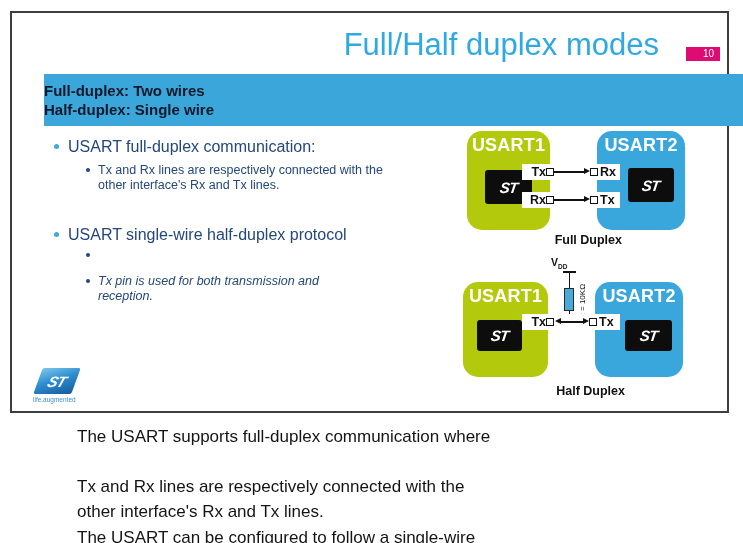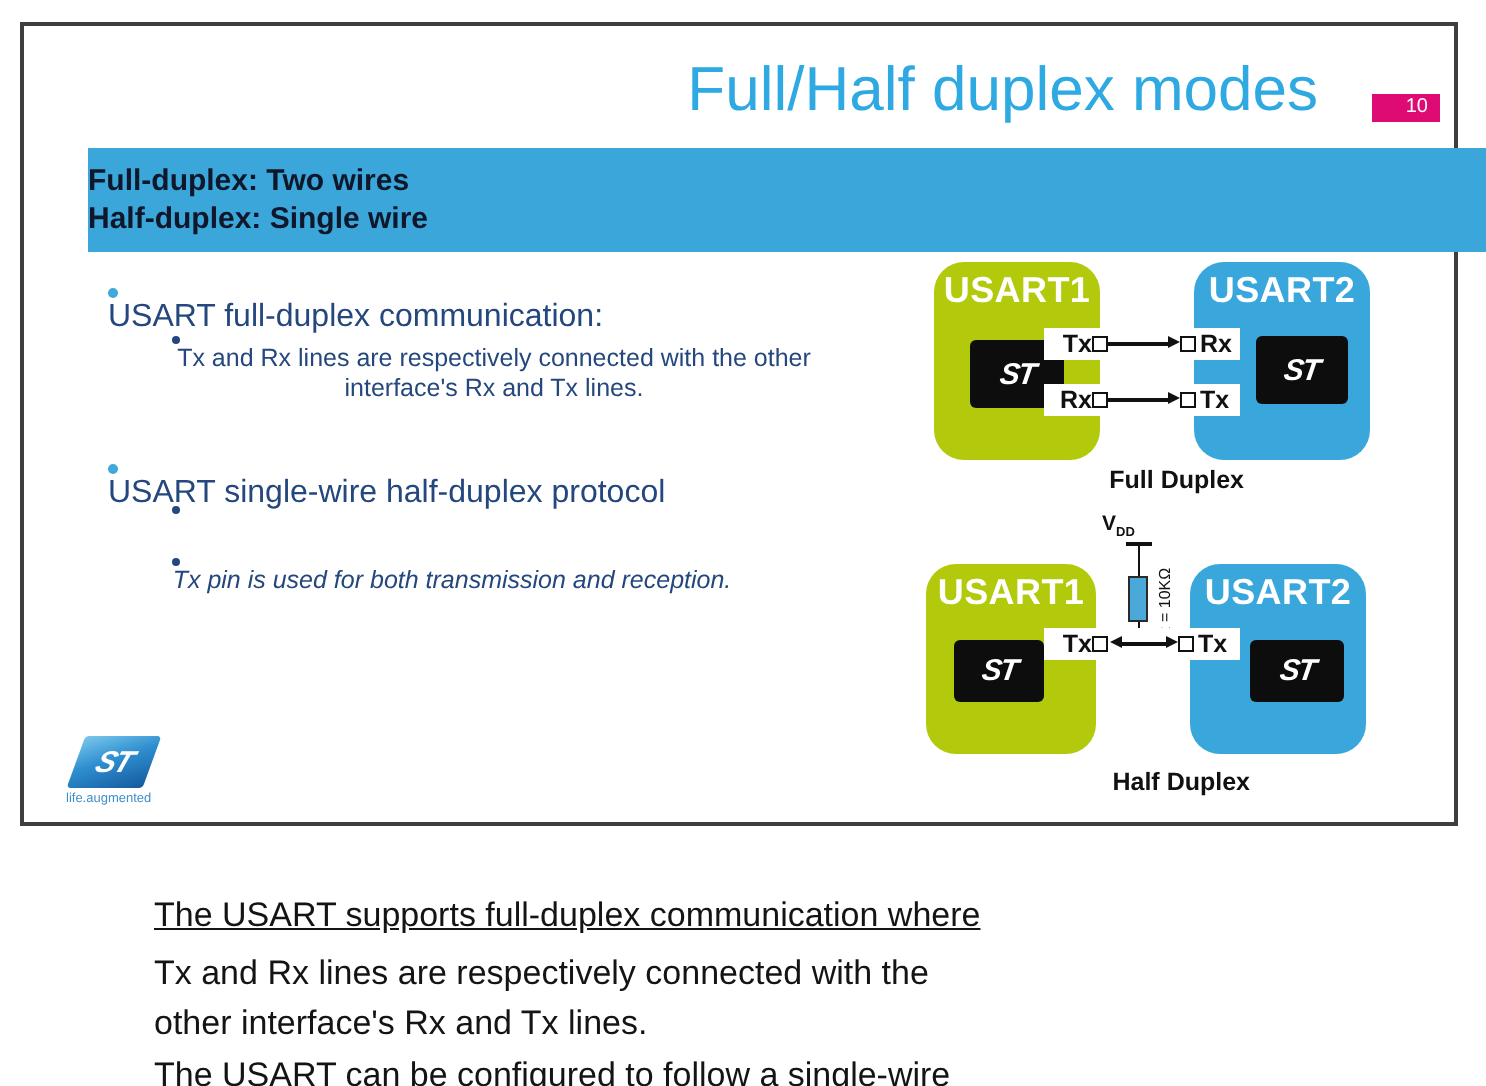--- a/index.html
+++ b/index.html
@@ -16,23 +16,23 @@
   
   #title { top:28px; right:84px; font-size:31px; line-height:34px; color:var(--title_blue); white-space:nowrap; }
   #badge { left:686px; top:47px; width:34px; height:14px; background:var(--badge_pink);
            color:#fff; font-size:10px; line-height:14px; text-align:right; padding-right:6px; z-index:4; }
 
   
   #banner { left:12px; top:74px; width:715px; height:52px; background:var(--banner_blue);
             color:#0f172a; font-weight:bold; font-size:15px; padding-top:7px; line-height:19px;margin-left:32px; }
 
   
-  .bullet { display:flex; color:var(--body_navy);flex-direction:column; }
+  .bullet { display:flex; color:var(--body_navy); }
   .b-l1 { font-size:16px; line-height:19px; }
-  .b-l2 { font-size:12.5px; line-height:15px;text-align:center; }
+  .b-l2 { font-size:12.5px; line-height:15px; }
   .dot { flex:0 0 auto; border-radius:50%; }
   .b-l1 .dot { width:5px; height:5px; background:#3fa9dc; margin:7px 9px 0 0; }
   .b-l2 .dot { width:4px; height:4px; background:var(--body_navy); margin:5px 8px 0 0; }
 
   
   .ubox { border-radius:15px; }
   .ubox.green { background:var(--usart1_green); }
   .ubox.blue  { background:var(--usart2_blue); }
   .ubox .ulabel { color:#fff; font-weight:bold; font-size:18px; text-align:center; margin-top:4px; letter-spacing:0.2px; }
   .chip { background:#0d0d0d; border-radius:3px; display:flex; align-items:center; justify-content:center; }
@@ -163,16 +163,16 @@
   <span class="psq" style="left:67px;"></span>
   <span class="plabel pr" style="left:77px;">Tx</span>
 </div>
 <div class="abs caption" style="left:515px; top:384px;">Half Duplex</div>
 
 <div class="abs" id="st-logo">
   <span>ST</span>
 </div>
 <div class="abs" id="st-tagline">life.augmented</div>
 
-<div class="abs tline" style="top:447px;text-decoration:underline;">The USART supports full-duplex communication where</div>
+<div class="abs tline" style="top:426px;">The USART supports full-duplex communication where</div>
 <div class="abs tline" style="top:476px;">Tx and Rx lines are respectively connected with the</div>
 <div class="abs tline" style="top:501px;">other interface's Rx and Tx lines.</div>
 <div class="abs tline" style="top:527px;">The USART can be configured to follow a single-wire</div>
 
 </body></html>

